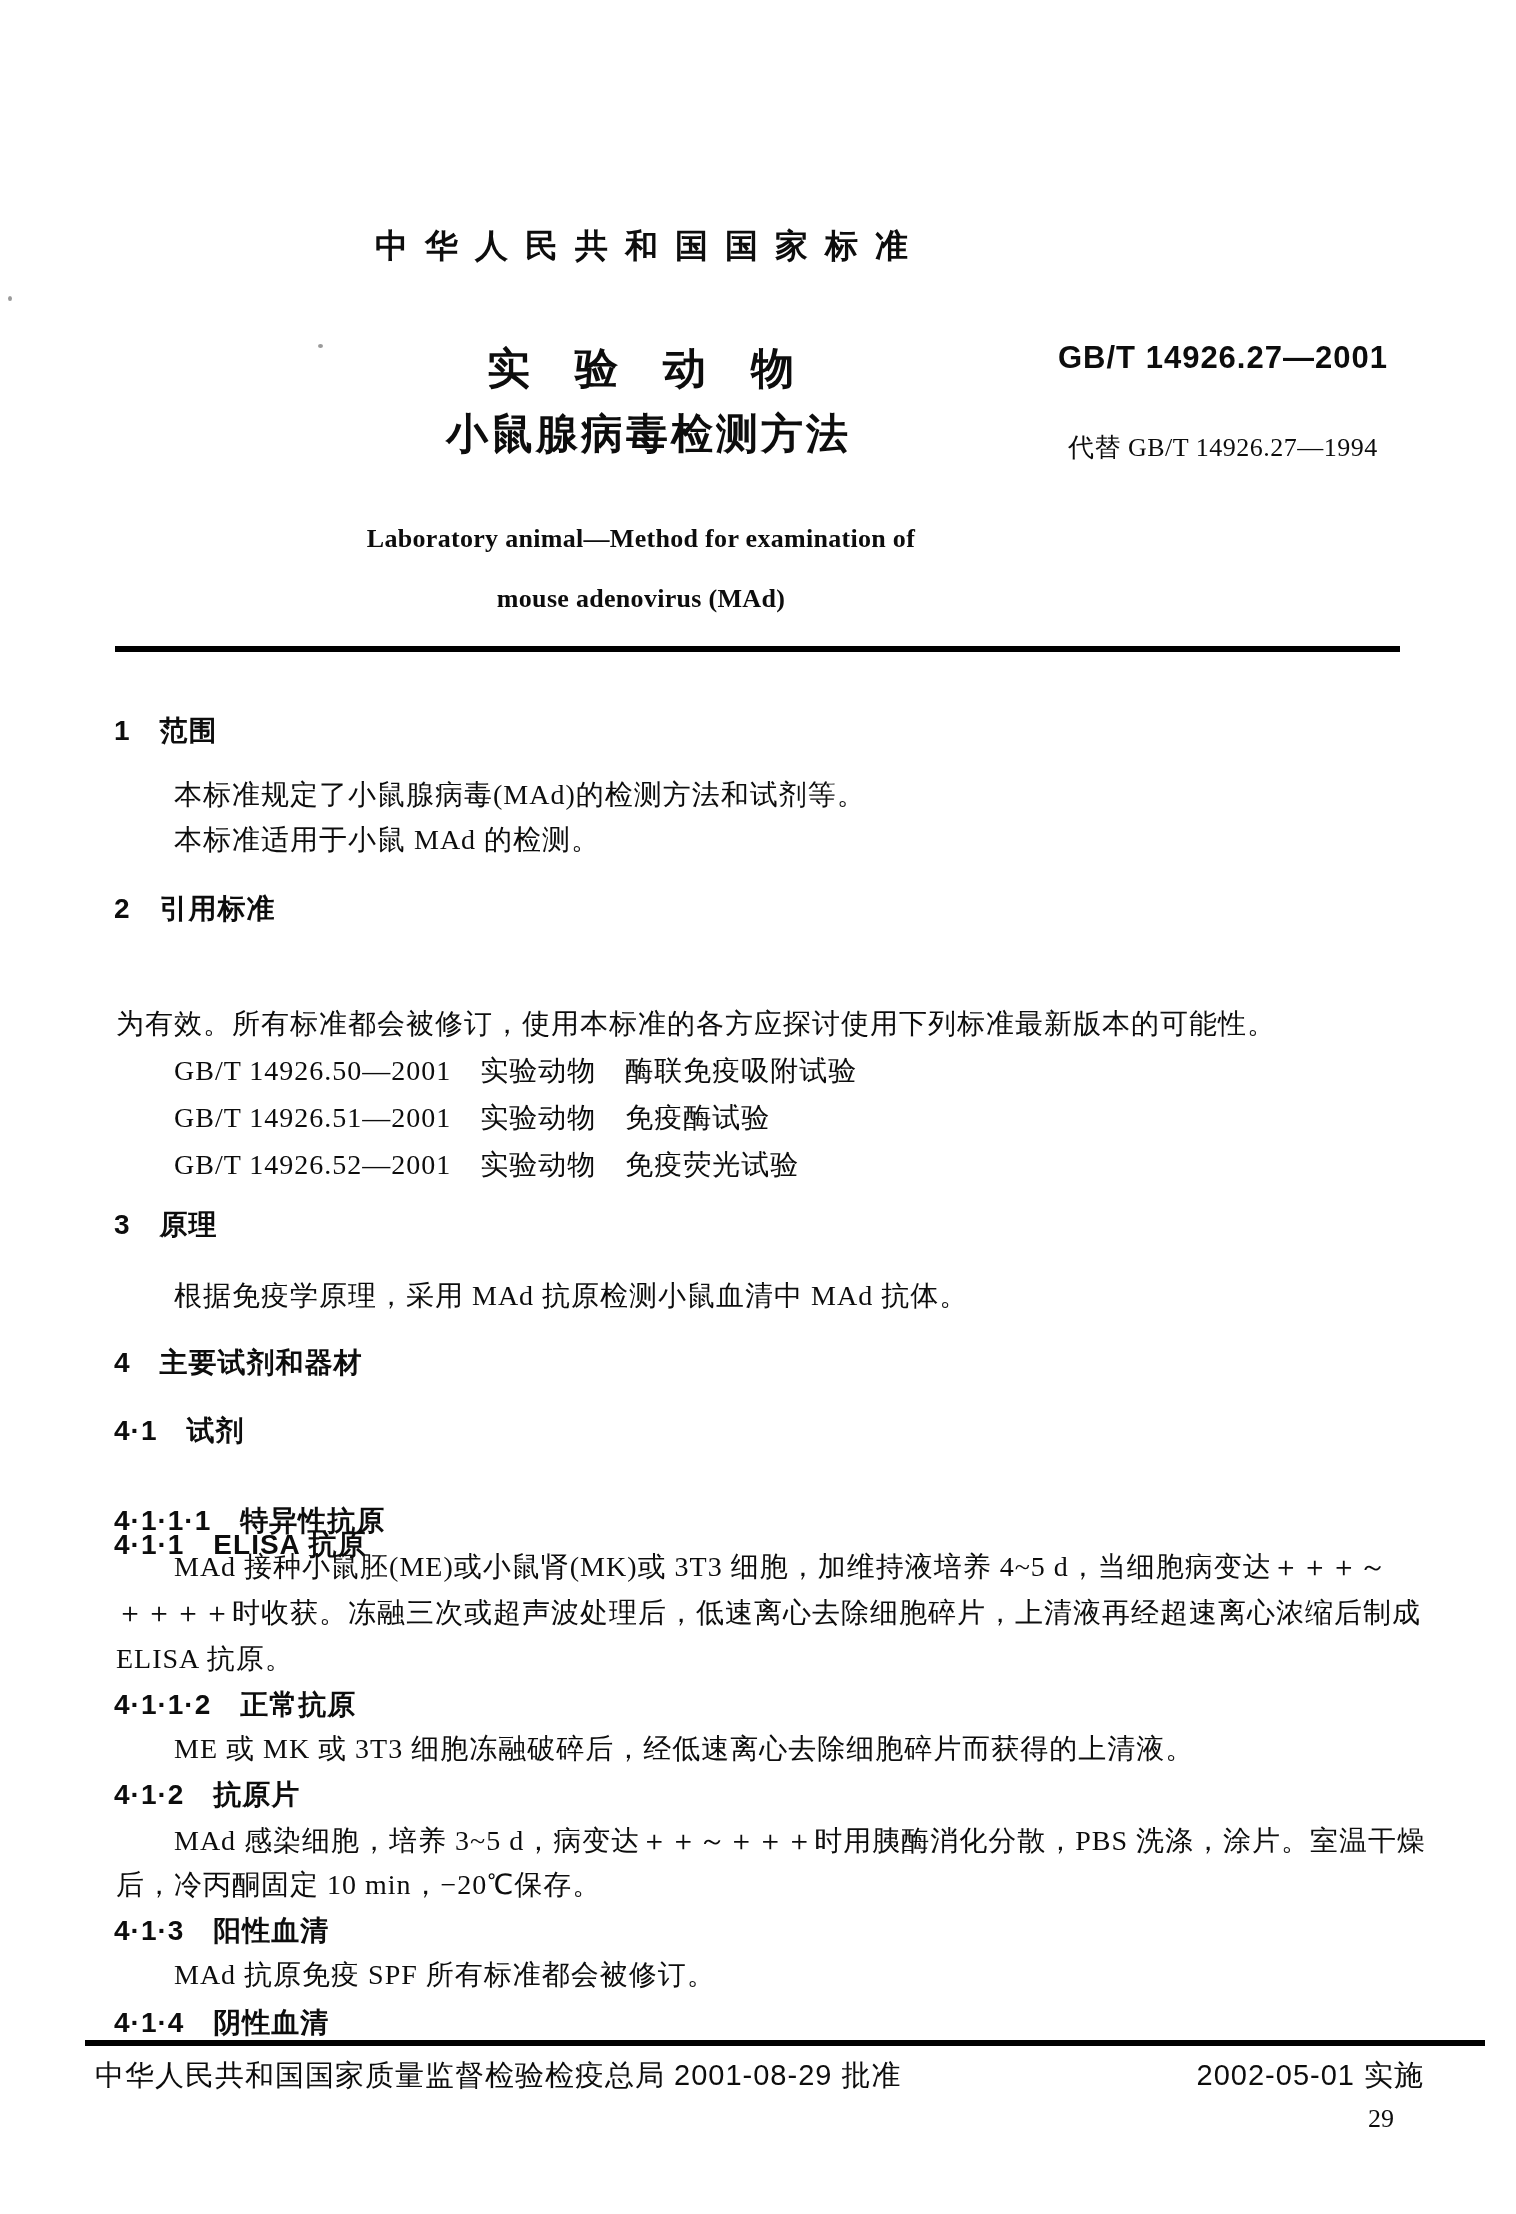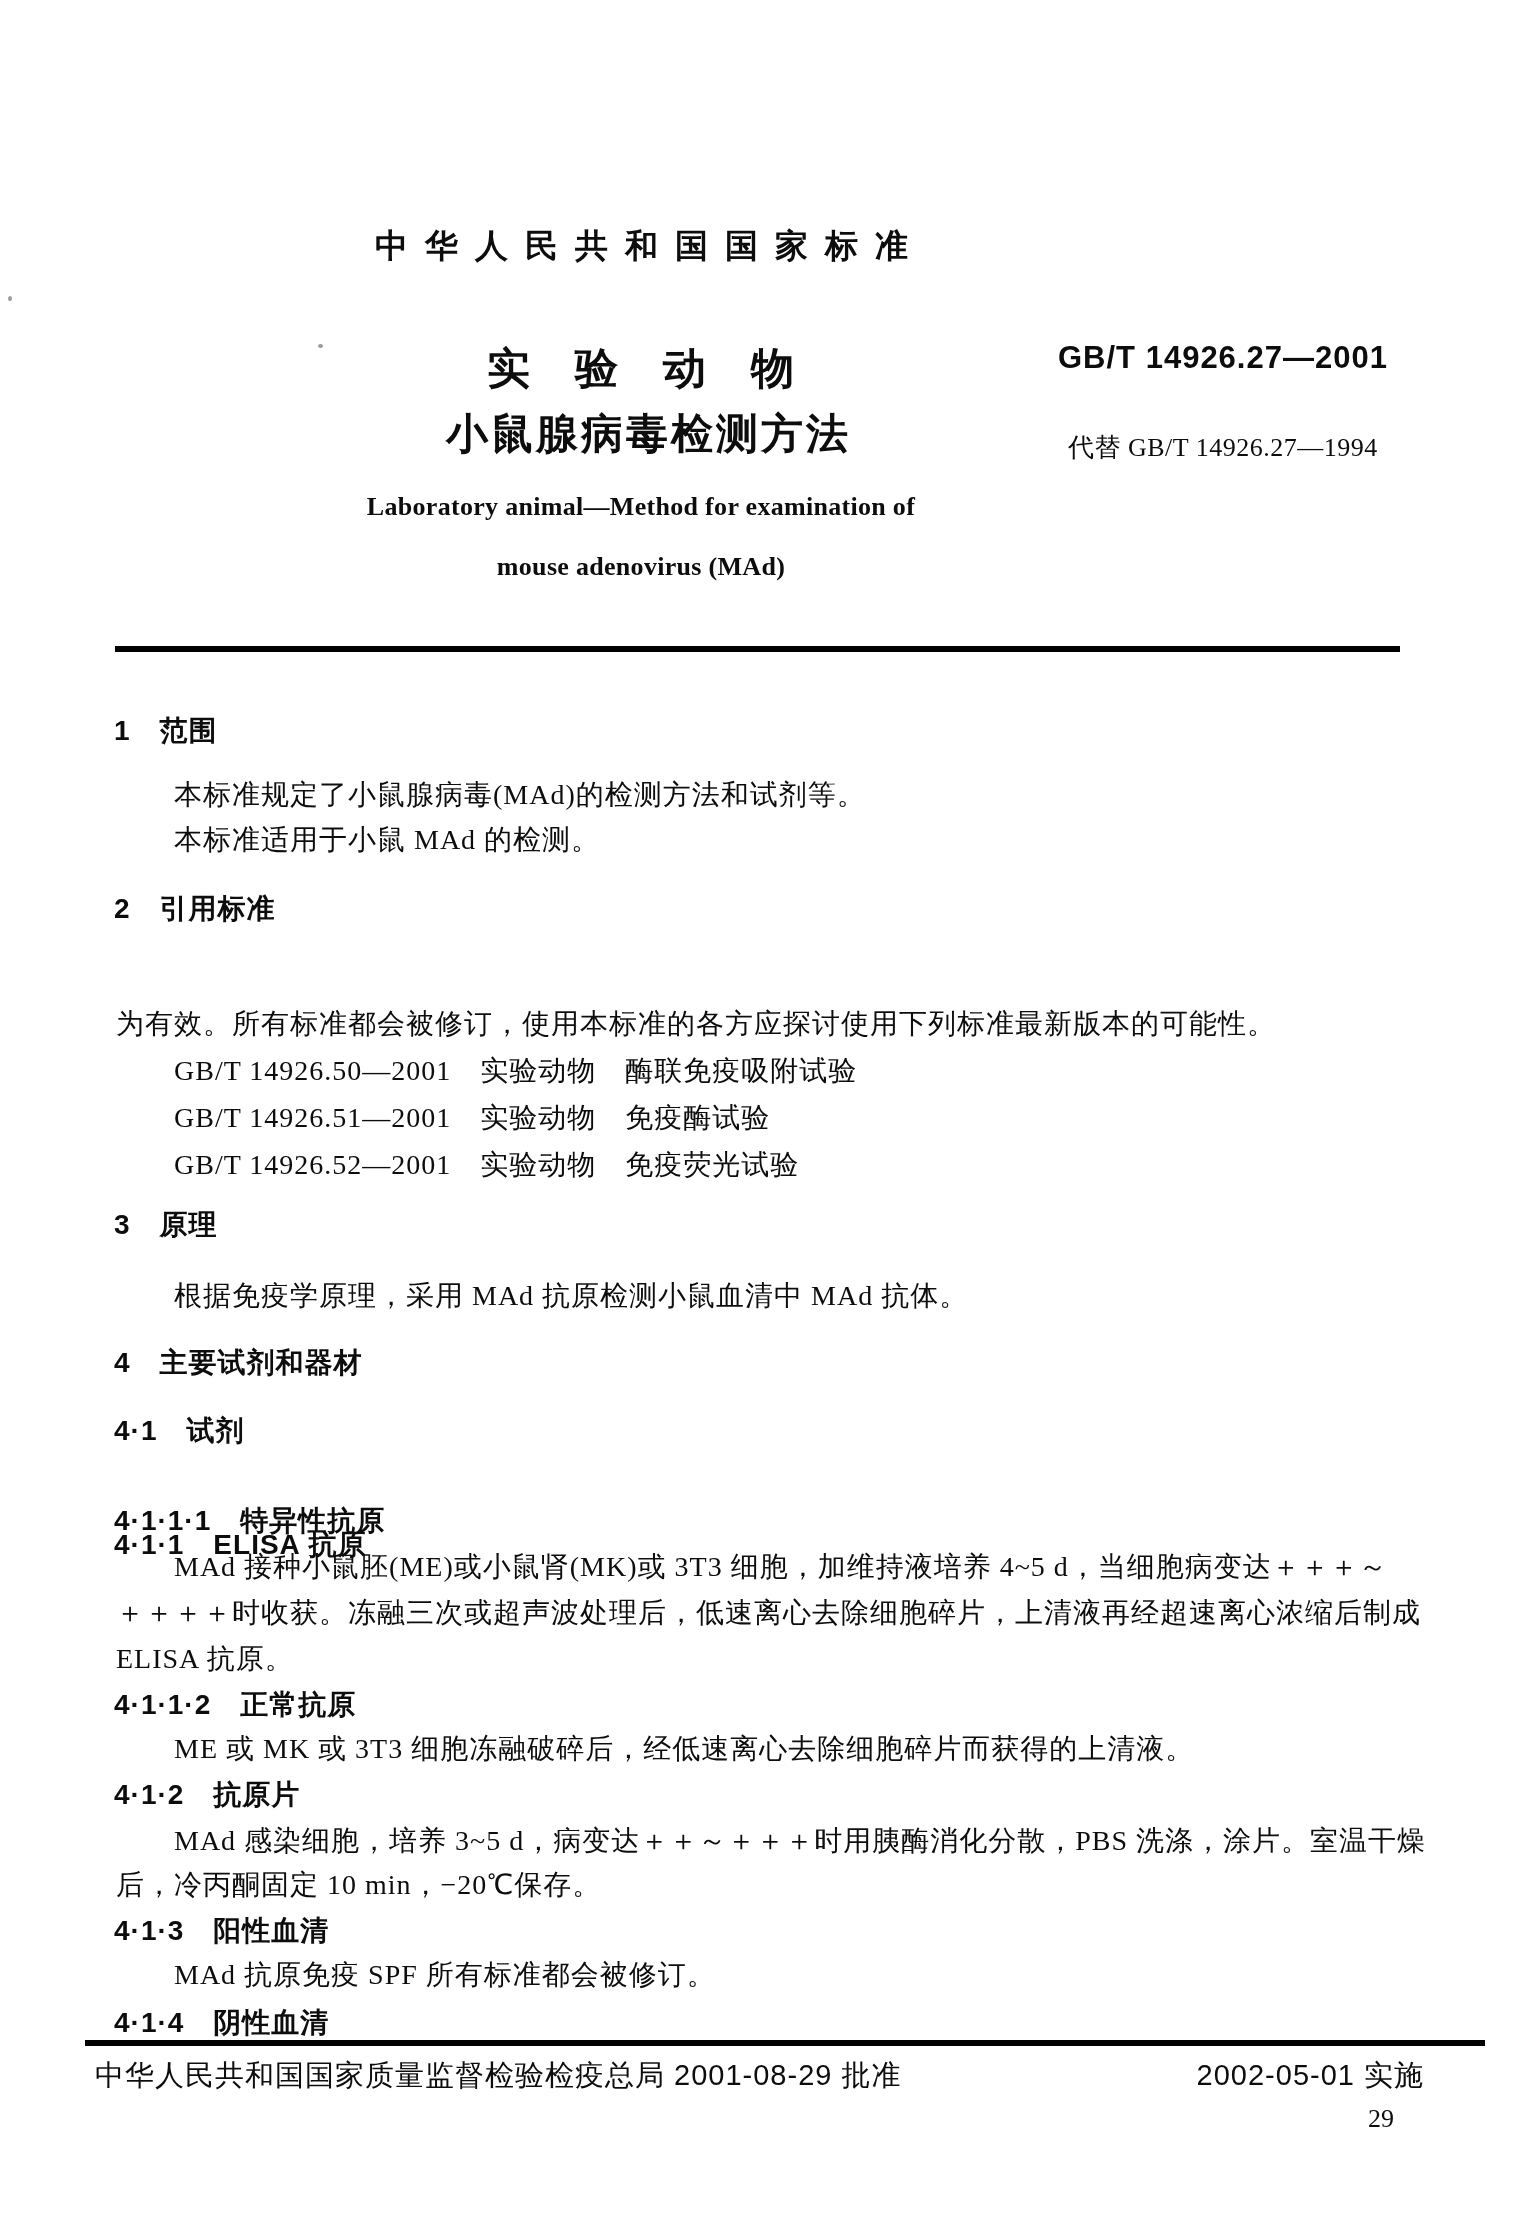--- a/index.html
+++ b/index.html
@@ -48,20 +48,21 @@
     left: 1068px; top: 430px;
     font-size: 26px;
     letter-spacing: 0.5px;
   }
   .title-en { 
     left: 0; width: 1282px;
     text-align: center;
     font-weight: 700;
     font-size: 26px;
     letter-spacing: 0.3px;
+    margin-top: 32px;
   }
   .title-en-1 { top: 492px; }
   .title-en-2 { top: 552px; }
 
   .rule { position: absolute; background: #000; }
   .top-rule { left: 115px; top: 646px; width: 1285px; height: 6px; }
   .footer-rule { left: 85px; top: 2040px; width: 1400px; height: 6px; }
 
   
   .h {

